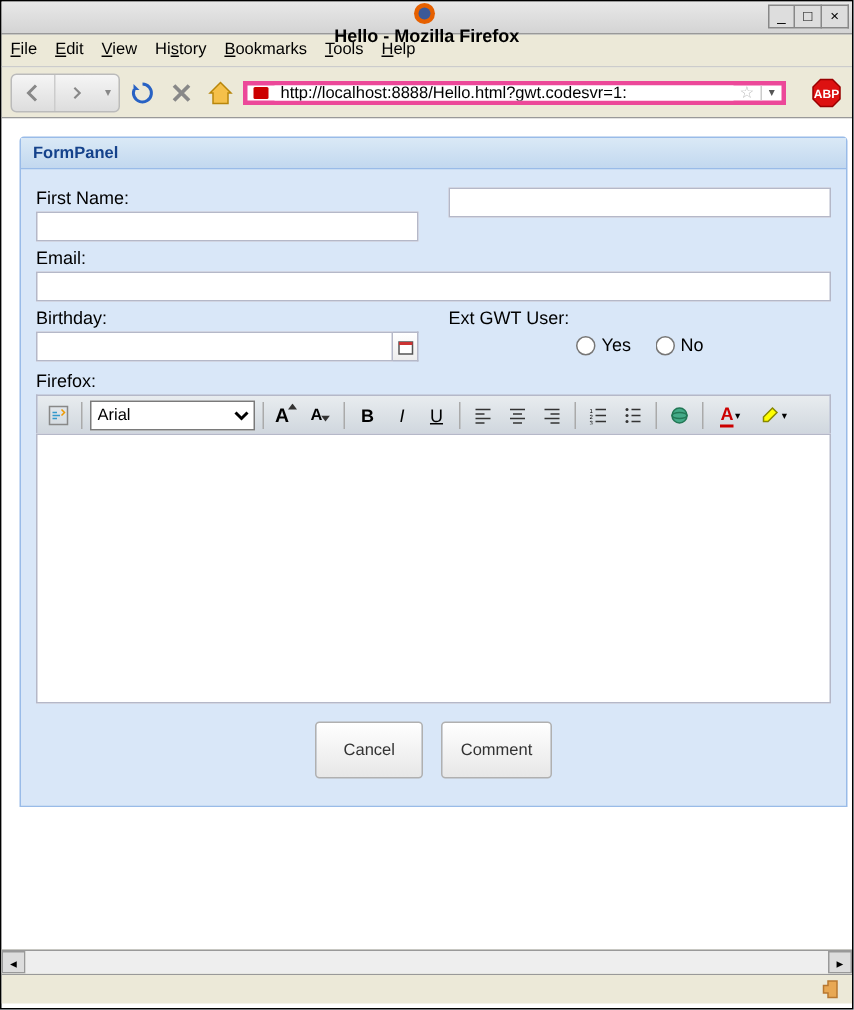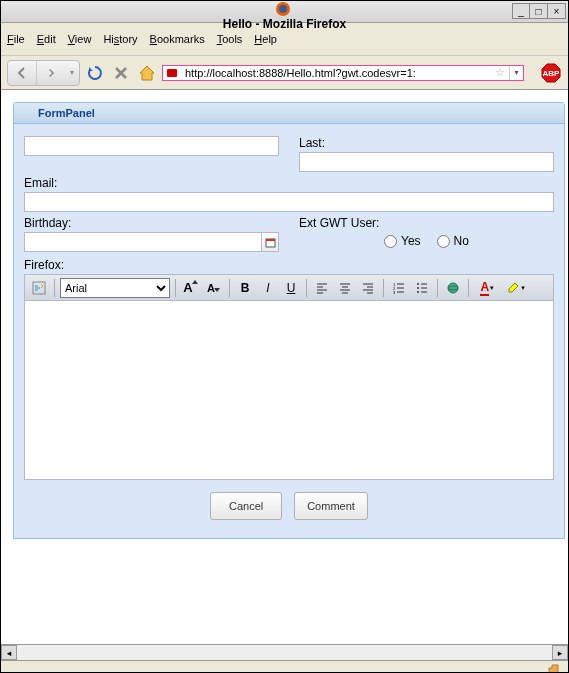--- a/index.html
+++ b/index.html
@@ -30,22 +30,21 @@
 .winbtns { position: absolute; right: 2px; top: 2px; display: flex; gap: 0; }
 .winbtn { width: 18px; height: 16px; border: 1px solid #888; background: #ddd; display: flex; align-items: center; justify-content: center; font-size: 10px; cursor: pointer; }
 .winbtn.close { border-left: none; }
 .winbtn.max { border-left: none; }
 
 
 .menubar {
   height: 22px;
   background: #ece9d8;
   display: flex;
-  align-items: center;
-  padding: 16px 6px;
+  padding: 4px 6px;
   gap: 12px;
   border-bottom: 1px solid #ccc;
 }
 .menubar .menu-item { color: #000; cursor: default; }
 .menubar .menu-item .ul { text-decoration: underline; }
 
 
 .navbar {
   height: 34px;
   background: #ece9d8;
@@ -61,21 +60,21 @@
   border-radius: 4px;
   background: linear-gradient(#f5f5f5, #ddd);
   height: 26px;
 }
 .navbtn-group .back, .navbtn-group .fwd {
   width: 28px; display: flex; align-items: center; justify-content: center; color: #888; font-size: 14px;
 }
 .navbtn-group .divider { width: 1px; background: #ccc; }
 .navbtn-group .dd { width: 14px; display: flex; align-items: center; justify-content: center; color: #888; font-size: 8px; }
 .icon-btn { width: 22px; height: 22px; display: flex; align-items: center; justify-content: center; cursor: pointer; }
-.url-bar { flex: 1; display: flex; align-items: center; height: 16px; background: #fff; border: 1px solid #ec4899; }
+.url-bar { flex: 1; display: flex; align-items: center; height: 16px; background: #fff; border: 3px solid #ec4899; }
 .url-bar .site-icon { width: 18px; display: flex; align-items: center; justify-content: center; }
 .url-bar .url-input { flex: 1; border: none; outline: none; font-size: 11px; padding: 0 4px; height: 100%; }
 .url-bar .star { width: 18px; display: flex; align-items: center; justify-content: center; color: #bbb; }
 .url-bar .dd2 { width: 14px; display: flex; align-items: center; justify-content: center; color: #555; font-size: 8px; border-left: 1px solid #ccc; height: 100%; }
 .abp { margin-left: 12px; }
 
 
 .content {
   padding: 12px 4px 4px 12px;
   background: #fff;
@@ -87,21 +86,21 @@
 
 .panel {
   border: 1px solid #99bbe8;
   border-radius: 3px 3px 0 0;
   background: #d3e4f5;
   width: 552px;
 }
 .panel-header {
   background: linear-gradient(#dae9f6, #c2d8ef);
   border-bottom: 1px solid #99bbe8;
-  padding: 4px 24px;
+  padding: 4px 8px;
   font-weight: bold;
   color: #15428b;
   font-size: 11px;
 }
 .panel-body {
   background: #d9e7f8;
   padding: 12px 10px 10px 10px;
 }
 
 .form-row { display: flex; gap: 20px; margin-bottom: 4px; }
@@ -154,21 +153,21 @@
   border: 1px solid #b5b8c8;
   height: 180px;
 }
 
 
 .btn-row {
   display: flex; justify-content: center; gap: 12px;
   padding: 12px 0 8px 0;
 }
 .x-btn {
-  min-width: 72px; height: 28px;
+  min-width: 72px; height: 38px;
   background: linear-gradient(#fff, #e7e7e7);
   border: 1px solid #b0b0b0;
   border-radius: 3px;
   font-size: 11px; color: #333;
   cursor: pointer;
   padding: 0 12px;
 }
 
 
 .hscroll {
@@ -267,24 +266,24 @@
   </div>
 </div>
 
 <div class="content">
   <div class="panel">
     <div class="panel-header">FormPanel</div>
     <div class="panel-body">
 
       <div class="form-row">
         <div class="form-col">
+          <label class="field-label">First Name:</label>
           <input class="field-input" value="" style="">
         </div>
         <div class="form-col">
-          <label class="field-label">Last:</label>
           <input class="field-input" value="" style="">
         </div>
       </div>
 
       <div class="form-row">
         <div class="form-col">
           <label class="field-label">Email:</label>
           <input class="field-input" value="" style="">
         </div>
       </div>

